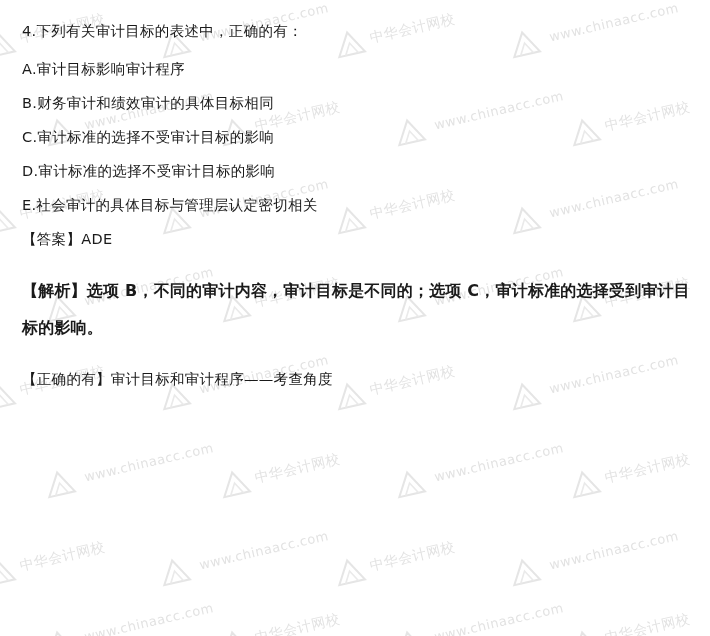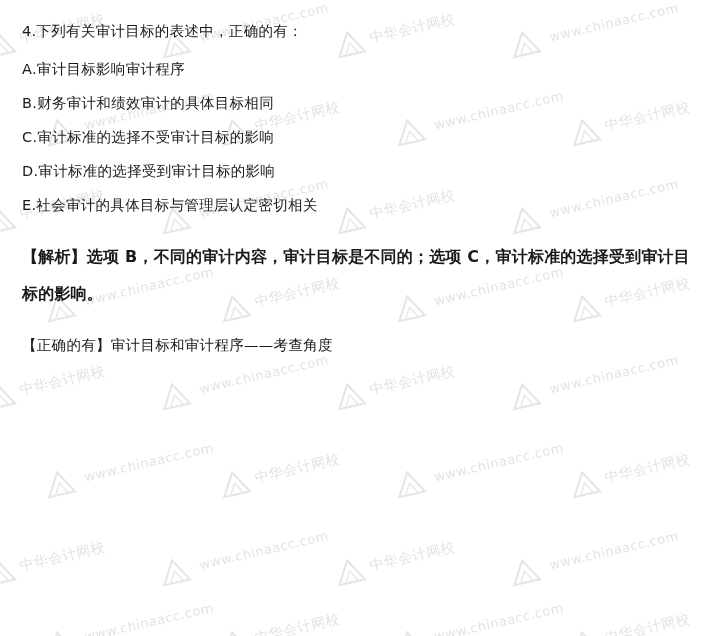--- a/index.html
+++ b/index.html
@@ -207,23 +207,24 @@
         </svg><span class="cn">中华会计网校</span></div>
     </div>
 
   <div class="content">
 
     <p class="line q-title">4.下列有关审计目标的表述中，正确的有：</p>
     <div class="spacer-sm"></div>
     <p class="line opt">A.审计目标影响审计程序</p>
     <p class="line opt">B.财务审计和绩效审计的具体目标相同</p>
     <p class="line opt">C.审计标准的选择不受审计目标的影响</p>
-    <p class="line opt">D.审计标准的选择受到审计目标的影响</p>
+    <p class="line opt">D.审计标准的选择不受审计目标的影响</p>
     <p class="line opt">E.社会审计的具体目标与管理层认定密切相关</p>
 
+    <p class="line"><span>【答案】</span><span>ADE</span></p>
 
     <p class="para"><span>【解析】</span><span>选项 B，不同的审计内容，审计目标是不同的；选项 C，审计标准的选择受到审计目标的影响。</span></p>
 
     <p class="line"><span>【正确的有】</span><span>审计目标和审计程序——考查角度</span></p>
 
 
   </div>
 </div>
 
 </body></html>

